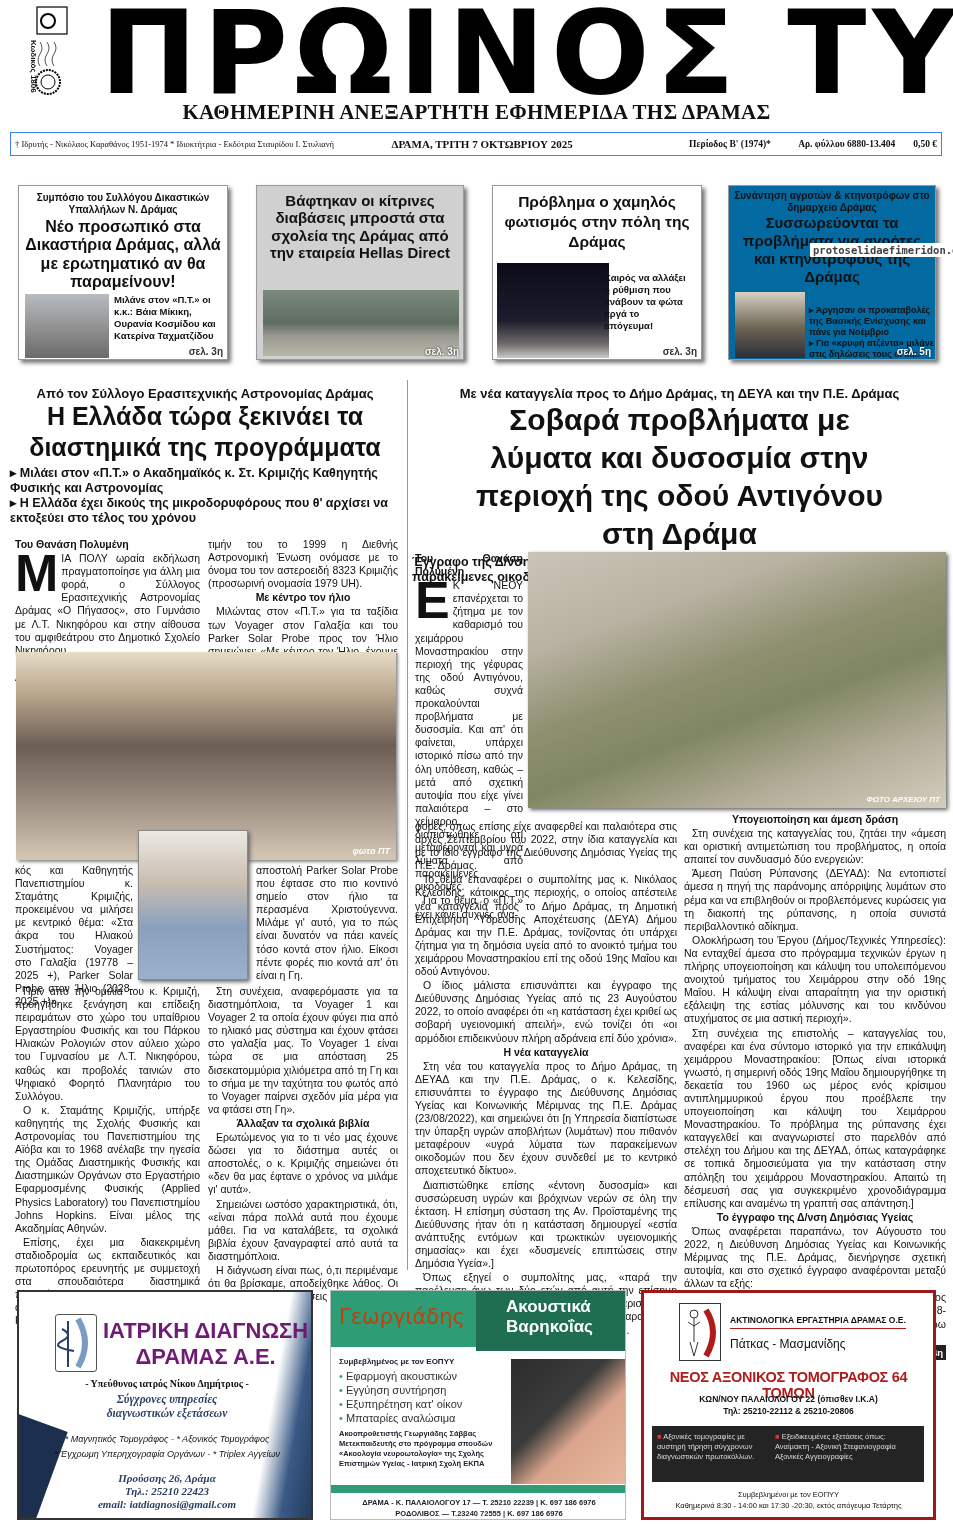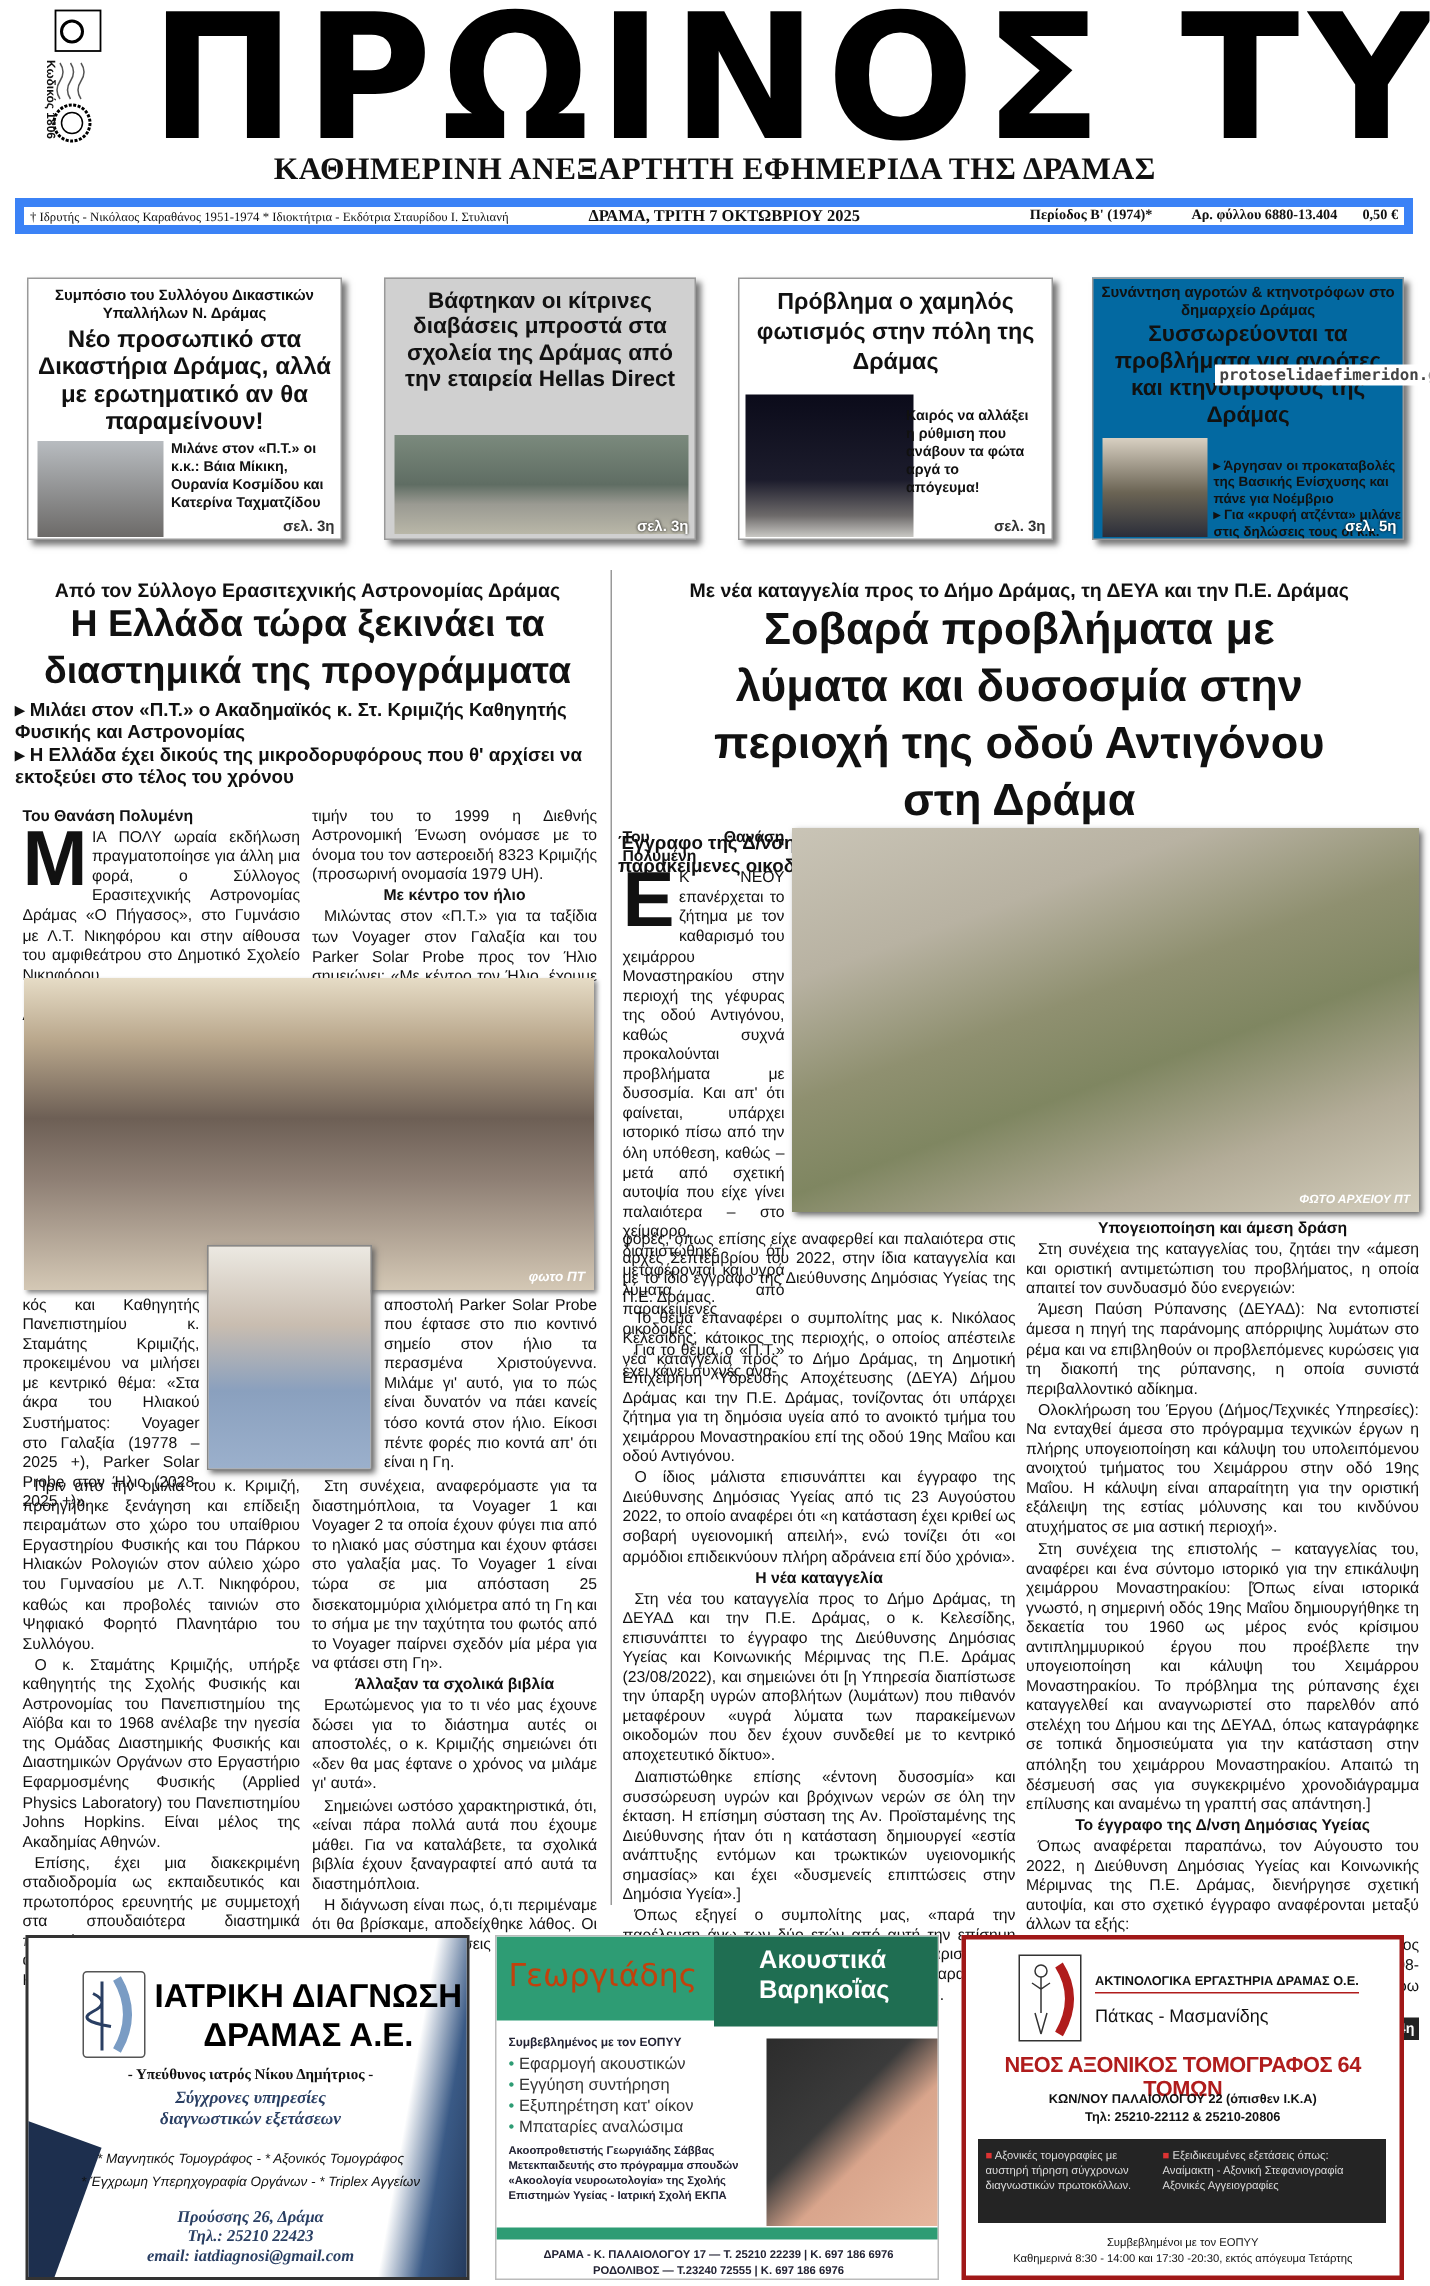--- a/index.html
+++ b/index.html
@@ -3,21 +3,21 @@
 <meta charset="utf-8">
 <style>
   * { box-sizing: border-box; margin: 0; padding: 0; }
   body { width: 953px; height: 1524px; background: #fff; font-family: "Liberation Sans", sans-serif; color: #111; position: relative; overflow: hidden; }
   .abs { position: absolute; }
 
   
   #stamp { left: 22px; top: 4px; width: 60px; height: 95px; }
   #masthead-title { left: 100px; top: 0px; width: 840px; height: 105px; font-family: "DejaVu Sans", sans-serif; font-weight: 900; font-size: 116px; line-height: 105px; letter-spacing: 6px; text-align: center; transform: scaleY(1.0); white-space: nowrap; color:#000; }
   #masthead-sub { left: 0; top: 100px; width: 953px; text-align: center; font-family: "Liberation Serif", serif; font-weight: bold; font-size: 21px; letter-spacing: 0.3px; }
-  #infobar { left: 10px; top: 132px; width: 932px; height: 24px; border: 6px solid #3b82f6; display: flex; align-items: center; font-family: "Liberation Serif", serif; font-size: 9.5px; padding: 0 4px; white-space: nowrap; }
+  #infobar { left: 10px; top: 132px; width: 932px; height: 24px; border: 1px solid #3b82f6; display: flex; align-items: center; font-family: "Liberation Serif", serif; font-size: 9.5px; padding: 0 4px; white-space: nowrap; }
   #infobar .founders { width: 380px; font-size: 8.5px; }
   #infobar .date { width: 280px; font-size: 11px; font-weight: bold; }
   #infobar .period { width: 110px; margin-left: 20px; font-weight: bold;}
   #infobar .issue { width: 100px; font-weight: bold;}
   #infobar .price { margin-left: auto; font-weight: bold; padding-left: 16px;}
 
   
   .teaser { top: 185px; height: 175px; border: 1px solid #999; box-shadow: 3px 3px 4px #777; overflow: hidden; }
   .teaser .kicker { font-size: 10px; font-weight: bold; text-align: center; line-height: 12px; }
   .teaser .head { font-weight: bold; text-align: center; line-height: 1.15; }
@@ -193,21 +193,21 @@
 
 <div class="ad" id="ad1">
   <div style="position:absolute;right:-30px;top:-10px;width:70px;height:260px;background:linear-gradient(90deg,#fff 0%,#3a5a86 40%,#1d2f4e 100%);transform:rotate(10deg);"></div>
   <div style="position:absolute;left:-30px;bottom:-20px;width:60px;height:120px;background:#1d2f4e;transform:rotate(20deg);"></div>
   <div style="position:absolute;left:36px;top:22px;width:42px;height:58px;border:1.5px solid #555;border-radius:3px;">
     <svg width="40" height="56" viewBox="0 0 40 56">
         <path d="M12 6 v46 M6 14 q12 6 0 12 q-12 6 12 10" stroke="#2a3f63" stroke-width="2" fill="none"></path>
         <path d="M22 4 q14 24 0 48" stroke="#7a9cc4" stroke-width="6" fill="none"></path>
       </svg>
   </div>
-  <div style="position:absolute;left:84px;top:26px;font-size:22px;font-weight:bold;color:#000000;line-height:26px;text-align:center;">
+  <div style="position:absolute;left:84px;top:26px;font-size:22px;font-weight:bold;color:#701a75;line-height:26px;text-align:center;">
     <div>ΙΑΤΡΙΚΗ ΔΙΑΓΝΩΣΗ</div>
     <div>ΔΡΑΜΑΣ Α.Ε.</div>
   </div>
   <div style="position:absolute;left:0;top:86px;width:296px;text-align:center;font-family:'Liberation Serif',serif;font-weight:bold;font-size:10px;">- Υπεύθυνος ιατρός Νίκου Δημήτριος -</div>
   <div style="position:absolute;left:0;top:100px;width:296px;text-align:center;font-family:'Liberation Serif',serif;font-style:italic;font-weight:bold;font-size:11.5px;color:#2a3f63;line-height:14px;">
     <div>Σύγχρονες υπηρεσίες</div>
       <div>διαγνωστικών εξετάσεων</div>
   </div>
   <div style="position:absolute;left:0;top:140px;width:296px;text-align:center;font-style:italic;font-size:9px;line-height:15px;">
     <div>* Μαγνητικός Τομογράφος - * Αξονικός Τομογράφος</div>

